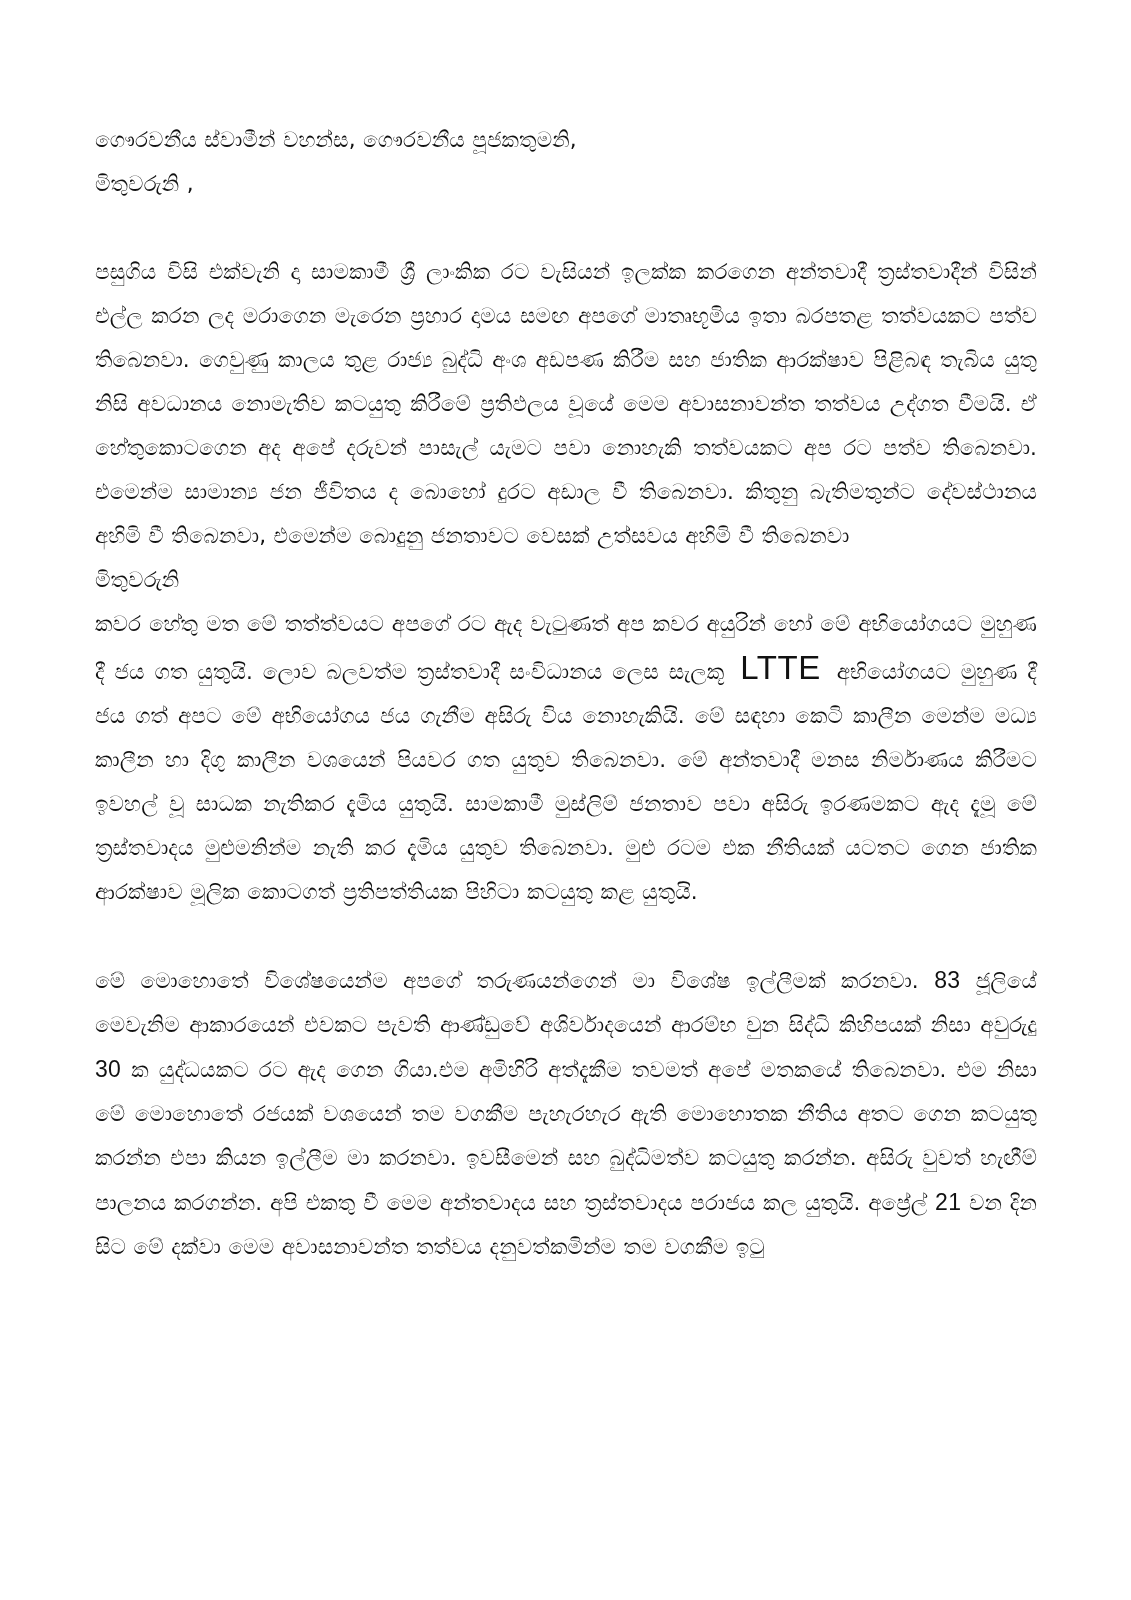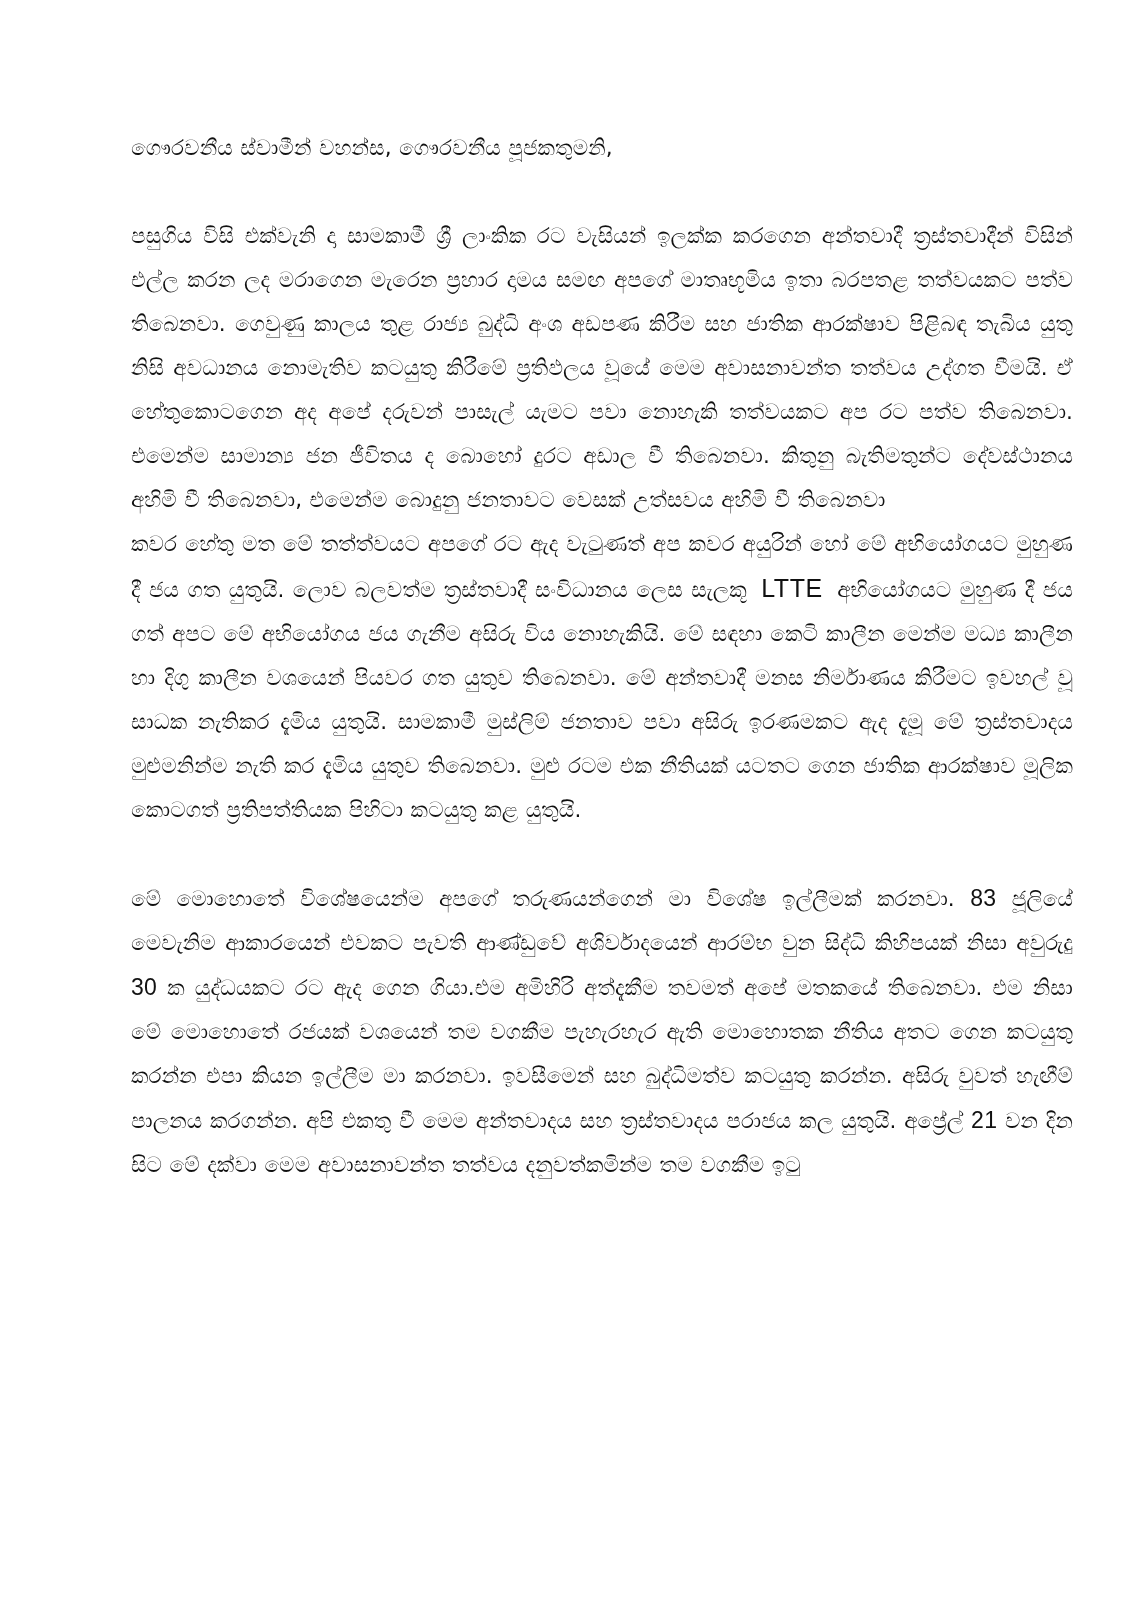--- a/index.html
+++ b/index.html
@@ -21,23 +21,22 @@
     box-sizing: border-box;
     width: 1131px;
     height: 1600px;
     background: #ffffff;
     padding: 0;
   }
 
   .doc-body {
     position: absolute;
     left: 95px;
-    top: 126px;
+    top: 118px;
     width: 942px;
-    margin-left: 36px;
   }
 
   
   .para {
     margin: 0;
     font-size: 21.5px;
     line-height: 44px;
     color: #111111;
     text-align: justify;
     text-justify: inter-word;
@@ -53,40 +52,42 @@
   .spacer-md { height: 44px; }
 
   .latin {
     font-family: "Liberation Sans", "DejaVu Sans", sans-serif;
     font-size: 23px;
     letter-spacing: 0.3px;
   }
 
   .latin-wide {
     font-family: "Liberation Sans", "DejaVu Sans", sans-serif;
-    font-size: 25px;
+    font-size: 33px;
     letter-spacing: 0.6px;
     padding: 0 6px;
   }
 </style>
 </head>
 <body>
 
 <div class="page">
   <div class="doc-body">
 
     <p class="para no-justify">ගෞරවනීය ස්වාමීන් වහන්ස, ගෞරවනීය පූජකතුමනි,</p>
 
+    <p class="para no-justify">මිතුවරුනි ,</p>
 
     <div class="spacer-md"></div>
 
     <p class="para">පසුගිය විසි එක්වැනි දා සාමකාමී ශ්‍රී ලාංකික රට වැසියන් ඉලක්ක කරගෙන අන්තවාදී ත්‍රස්තවාදීන් විසින් එල්ල කරන ලද මරාගෙන මැරෙන ප්‍රහාර දාමය සමඟ අපගේ මාතෘභූමිය ඉතා බරපතළ තත්වයකට පත්ව තිබෙනවා. ගෙවුණු කාලය තුළ රාජ්‍ය බුද්ධි අංශ අඩපණ කිරීම සහ ජාතික ආරක්ෂාව පිළිබඳ තැබිය යුතු නිසි අවධානය නොමැතිව කටයුතු කිරීමේ ප්‍රතිඵලය වූයේ මෙම අවාසනාවන්ත තත්වය උද්ගත වීමයි. ඒ හේතුකොටගෙන අද අපේ දරුවන් පාසැල් යැමට පවා නොහැකි තත්වයකට අප රට පත්ව තිබෙනවා. එමෙන්ම සාමාන්‍ය ජන ජීවිතය ද බොහෝ දුරට අඩාල වී තිබෙනවා. කිතුනු බැතිමතුන්ට දේවස්ථානය අහිමි වී තිබෙනවා, එමෙන්ම බොදුනු ජනතාවට වෙසක් උත්සවය අහිමි වී තිබෙනවා</p>
 
 
 
+    <p class="para no-justify">මිතුවරුනි</p>
 
     <p class="para"><span>කවර හේතු මත මේ තත්ත්වයට අපගේ රට ඇද වැටුණත් අප කවර අයුරින් හෝ මේ අභියෝගයට මුහුණ දී ජය ගත යුතුයි. ලොව බලවත්ම ත්‍රස්තවාදී සංවිධානය ලෙස සැලකූ </span><span class="latin-wide">LTTE</span><span> අභියෝගයට මුහුණ දී ජය ගත් අපට මේ අභියෝගය ජය ගැනීම අසිරු විය නොහැකියි. මේ සඳහා කෙටි කාලීන මෙන්ම මධ්‍ය කාලීන හා දිගු කාලීන වශයෙන් පියවර ගත යුතුව තිබෙනවා. මේ අන්තවාදී මනස නිර්මාණය කිරීමට ඉවහල් වූ සාධක නැතිකර දැමිය යුතුයි. සාමකාමී මුස්ලිම් ජනතාව පවා අසිරු ඉරණමකට ඇද දැමූ මේ ත්‍රස්තවාදය මුළුමනින්ම නැති කර දැමිය යුතුව තිබෙනවා. මුළු රටම එක නීතියක් යටතට ගෙන ජාතික ආරක්ෂාව මූලික කොටගත් ප්‍රතිපත්තියක පිහිටා කටයුතු කළ යුතුයි.</span></p>
 
     <div class="spacer-md"></div>
 
     <p class="para"><span>මේ මොහොතේ විශේෂයෙන්ම අපගේ තරුණයන්ගෙන් මා විශේෂ ඉල්ලීමක් කරනවා. </span><span class="latin">83</span><span> ජූලියේ මෙවැනිම ආකාරයෙන් එවකට පැවති ආණ්ඩුවේ අශිර්වාදයෙන් ආරම්භ වුන සිද්ධි කිහිපයක් නිසා අවුරුදු </span><span class="latin">30</span><span> ක යුද්ධයකට රට ඇද ගෙන ගියා.එම අමිහිරි අත්දැකීම තවමත් අපේ මතකයේ තිබෙනවා. එම නිසා මේ මොහොතේ රජයක් වශයෙන් තම වගකීම පැහැරහැර ඇති මොහොතක නීතිය අතට ගෙන කටයුතු කරන්න එපා කියන ඉල්ලීම මා කරනවා. ඉවසීමෙන් සහ බුද්ධිමත්ව කටයුතු කරන්න. අසිරු වුවත් හැඟීම් පාලනය කරගන්න. අපි එකතු වී මෙම අන්තවාදය සහ ත්‍රස්තවාදය පරාජය කල යුතුයි. අප්‍රේල් </span><span class="latin">21</span><span> වන දින සිට මේ දක්වා මෙම අවාසනාවන්ත තත්වය දනුවත්කමින්ම තම වගකීම ඉටු</span></p>
 
   </div>
 </div>
 

